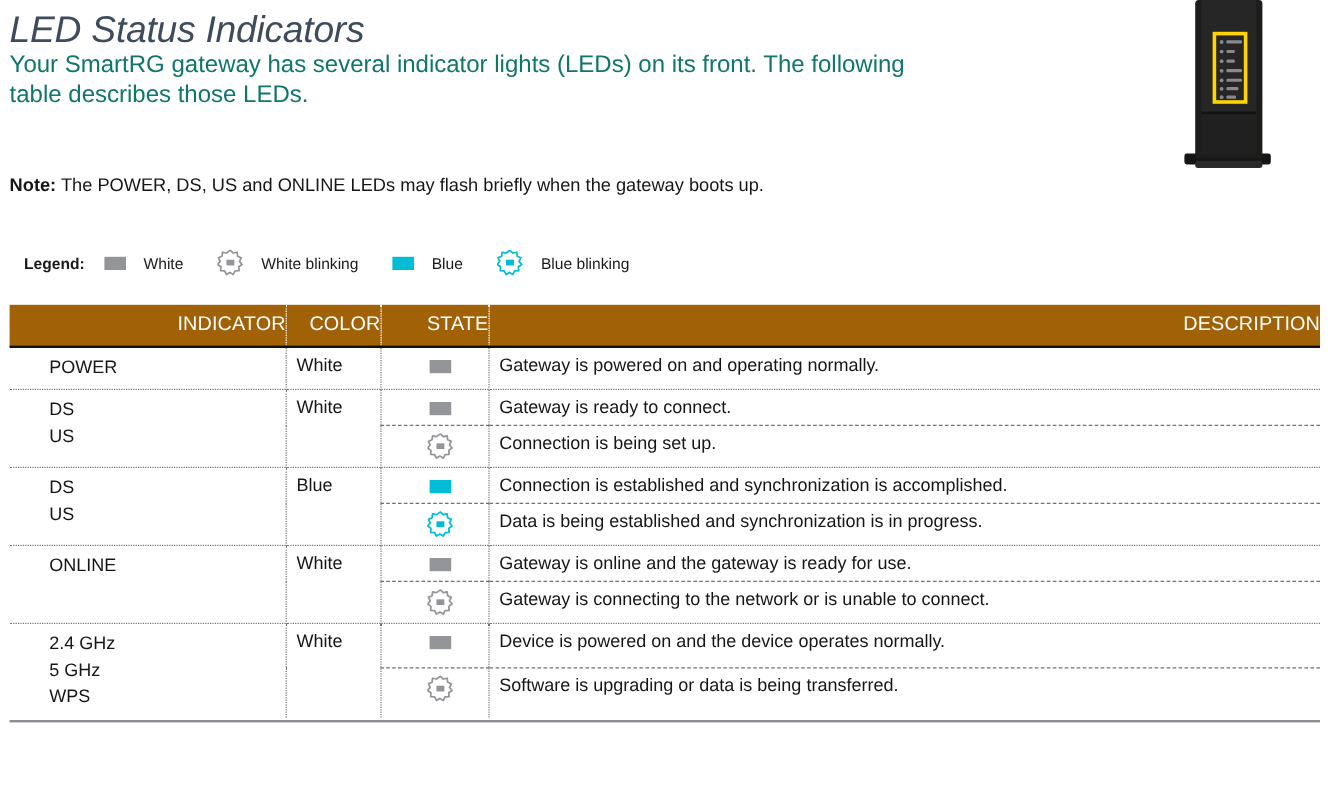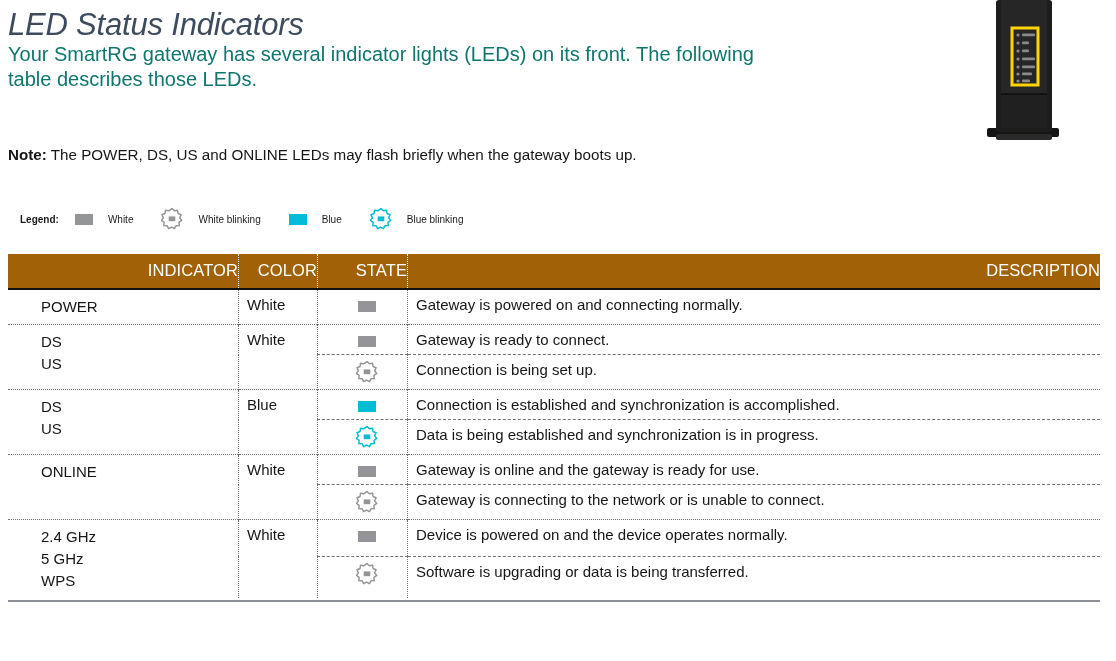--- a/index.html
+++ b/index.html
@@ -52,21 +52,21 @@
   }
   .note b { font-weight: bold; }
 
   
   .legend {
     position: absolute;
     left: 20px;
     top: 208px;
     display: flex;
     align-items: center;
-    font-size: 10px;
+    font-size: 13px;
     white-space: nowrap;
   }
   .legend-title {
     font-weight: bold;
     margin-right: 16px;
   }
   .legend-item {
     display: flex;
     align-items: center;
     margin-right: 28px;
@@ -248,21 +248,21 @@
   <tbody>
 
     <tr class="grp grp-first">
       <td class="col-ind" rowspan="1">
         <span class="ind-line">POWER</span>
       </td>
       <td class="col-color" rowspan="1">White</td>
       <td class="col-state cell-state">
         <span class="led-solid white"></span>
       </td>
-      <td class="last">Gateway is powered on and connecting normally.</td>
+      <td class="last">Gateway is powered on and operating normally.</td>
     </tr>
 
     <tr class="grp">
       <td class="col-ind" rowspan="2">
         <span class="ind-line">DS</span>
         <span class="ind-line">US</span>
       </td>
       <td class="col-color" rowspan="2">White</td>
       <td class="col-state cell-state sub-top">
         <span class="led-solid white"></span>

